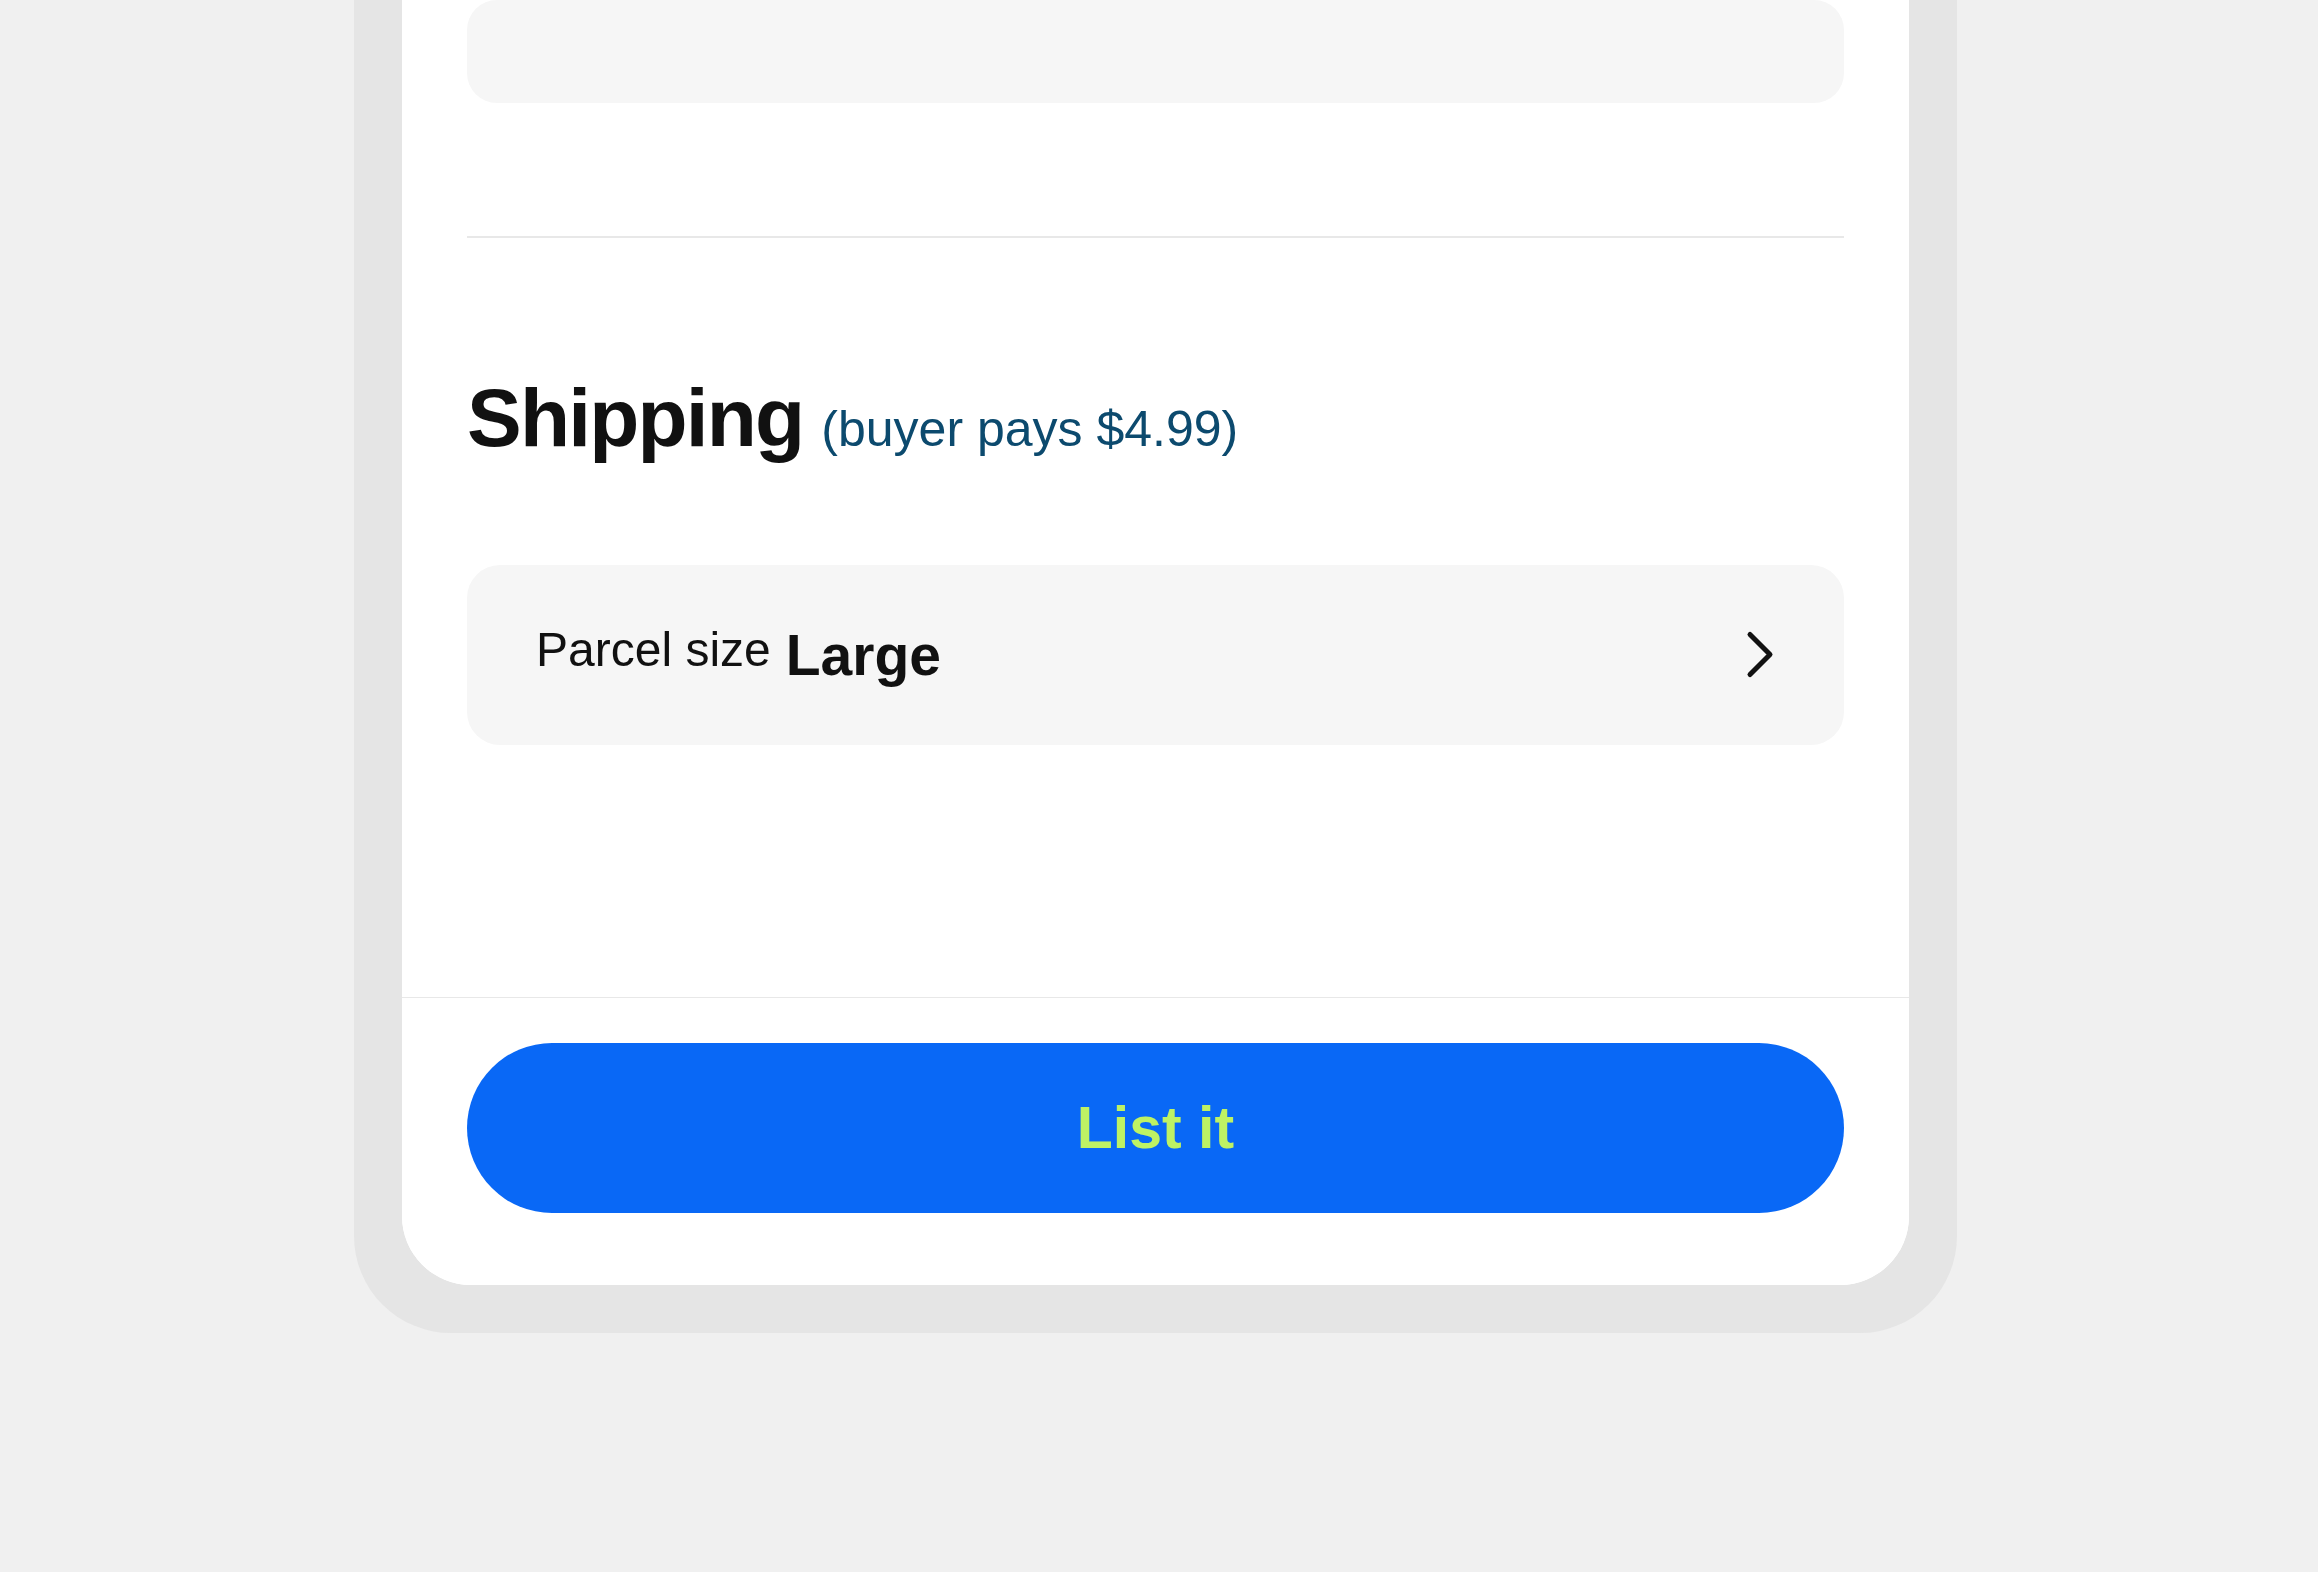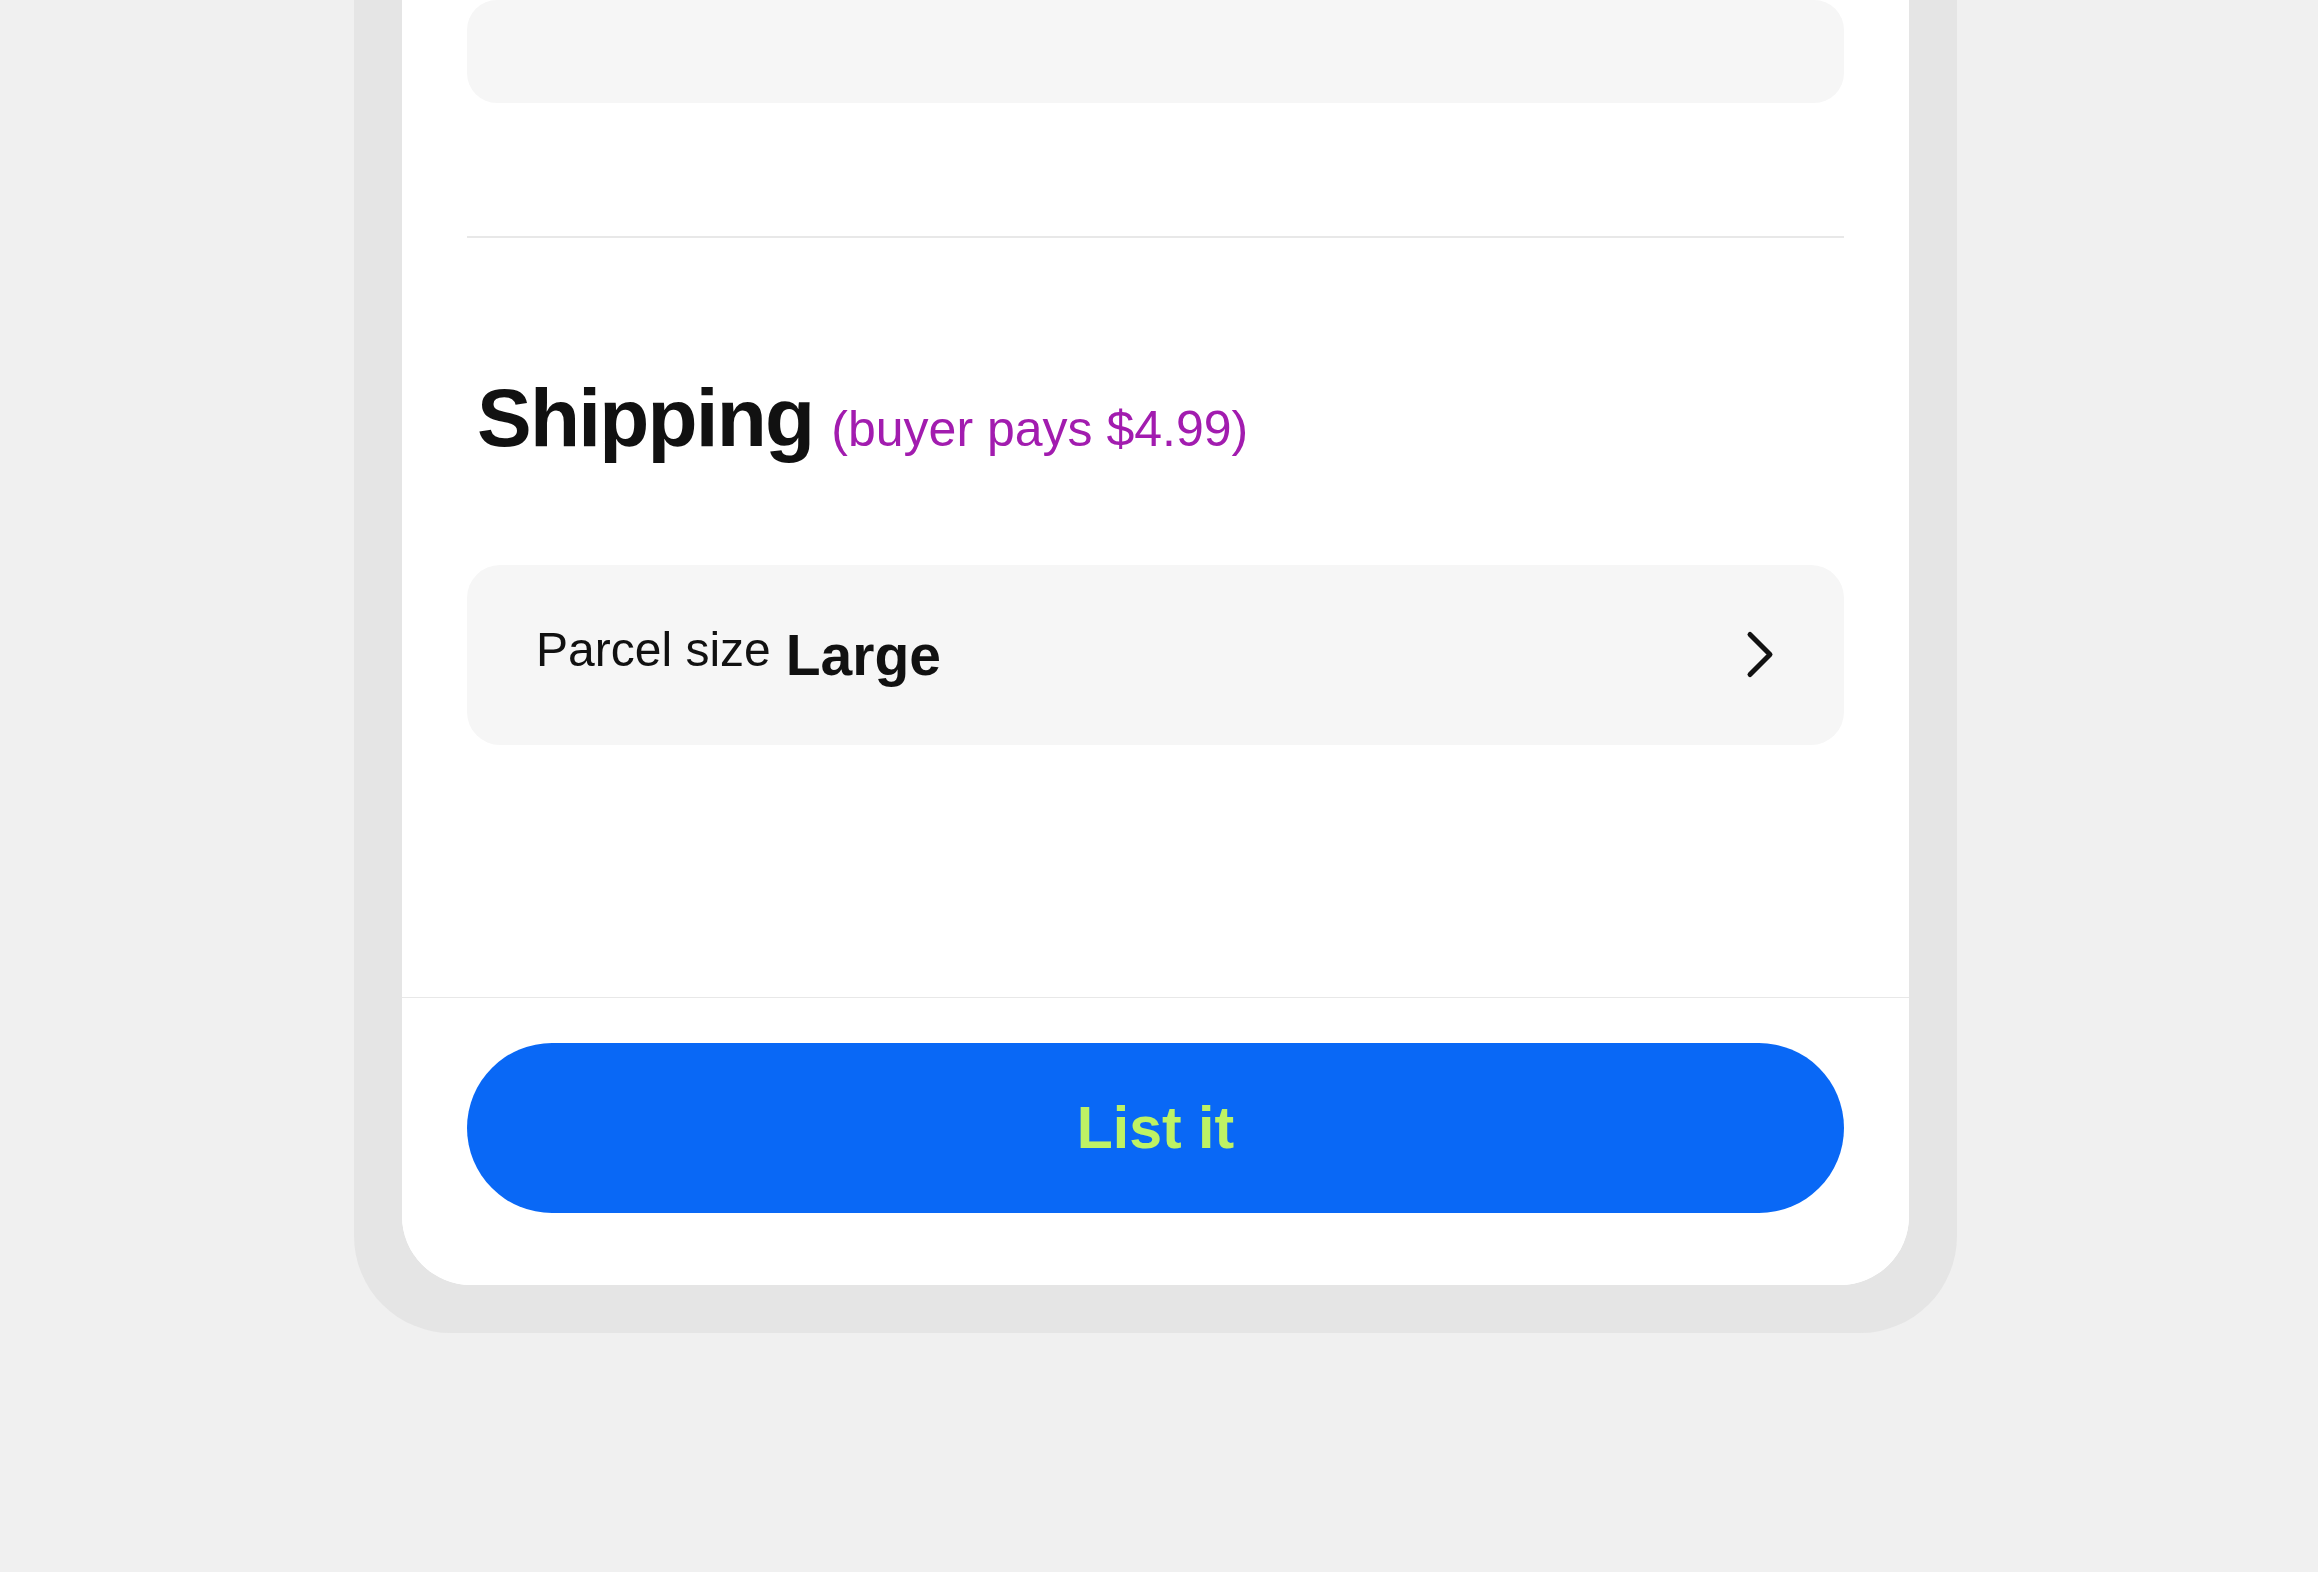--- a/index.html
+++ b/index.html
@@ -50,26 +50,25 @@
       display: flex;
       align-items: baseline;
       gap: 18px;
       margin-bottom: 100px;
     }
     .section-title {
       font-size: 82px;
       font-weight: 700;
       color: #111111;
       letter-spacing: -1.8px;
-      margin-left: 10px;
     }
     .section-subtitle {
       font-size: 50px;
       font-weight: 400;
-      color: #a21caf;
+      color: #0c4a6e;
     }
     .parcel-card {
       background: #f6f6f6;
       border-radius: 33px;
       padding: 57px 69px;
       display: flex;
       justify-content: space-between;
       align-items: center;
       cursor: pointer;
     }

